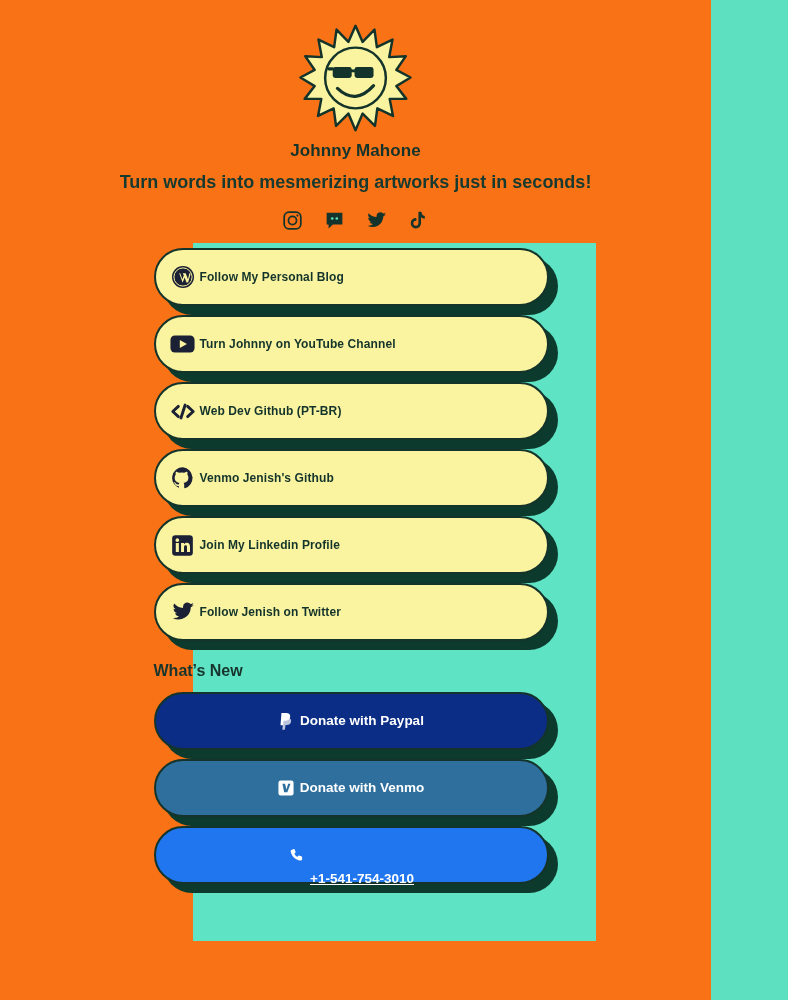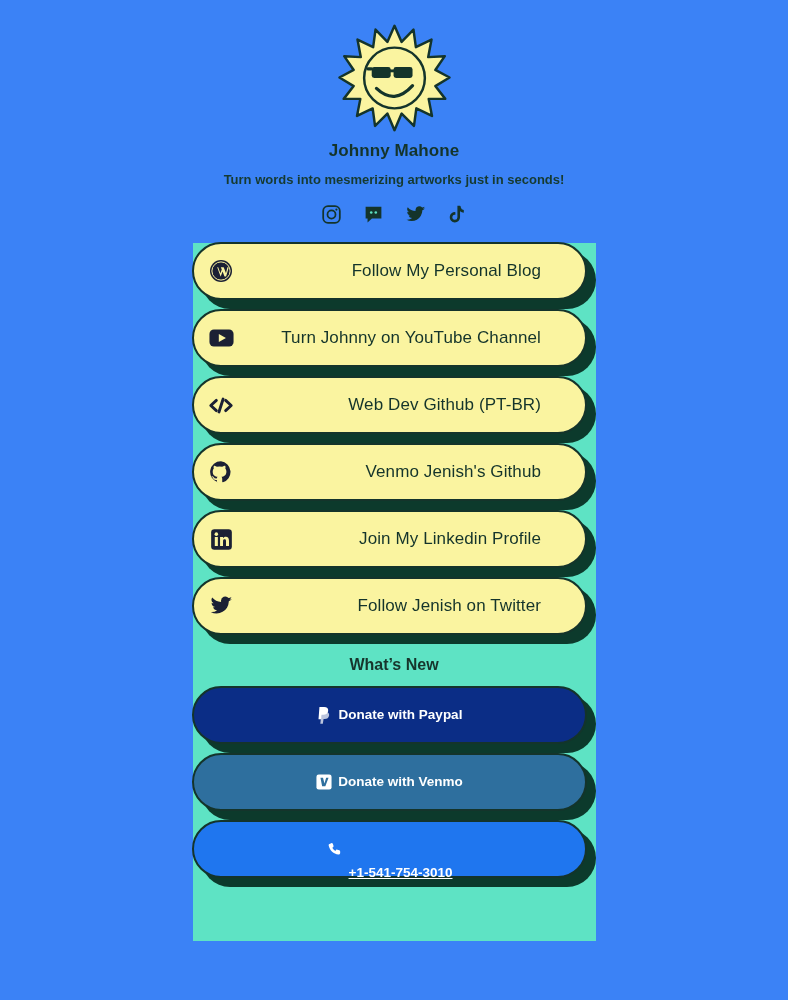--- a/index.html
+++ b/index.html
@@ -9,23 +9,23 @@
   body {
     width: 788px;
     height: 1000px;
     background: #5ce0c0;
     font-family: "Liberation Sans", sans-serif;
     overflow: hidden;
   }
 
   .page {
     position: relative;
-    width: 788px;
+    width: 711px;
     height: 1000px;
-    background: #3b82f6;
+    background: #f97316;
   }
 
   
   .link-frame {
     position: absolute;
     left: 193px;
     top: 243px;
     width: 403px;
     height: 698px;
     background: #5ee3c4;
@@ -45,21 +45,21 @@
   }
   .profile-name {
     margin: 7px 0 0 0;
     font-size: 17px;
     font-weight: bold;
     color: #14342b;
     letter-spacing: .1px;
   }
   .profile-bio {
     margin: 11px 0 0 0;
-    font-size: 13px;
+    font-size: 18px;
     font-weight: bold;
     color: #163a30;
   }
 
   .socials {
     margin-top: 16px;
     display: flex;
     justify-content: center;
     align-items: center;
     gap: 20px;
@@ -117,31 +117,31 @@
     width: 26px;
     height: 26px;
     display: flex;
     align-items: center;
     justify-content: center;
     color: #1b2034;
   }
   .btn-icon svg { display: block; }
   .btn-label {
     width: 100%;
-    text-align: right;
-    font-size: 17px;
-    font-weight: normal;
+    text-align: left;
+    font-size: 12px;
+    font-weight: bold;
     color: #14342b;
     padding: 0 44px;
     letter-spacing: .1px;
   }
 
   
   .whats-new {
-    text-align: center;
+    text-align: left;
     font-size: 16px;
     font-weight: bold;
     color: #17352c;
     margin-top: 12px;
     margin-bottom: 12px;
   }
 
   
   .pay-row { position: relative; height: 67px; }
   .pay-btn {

